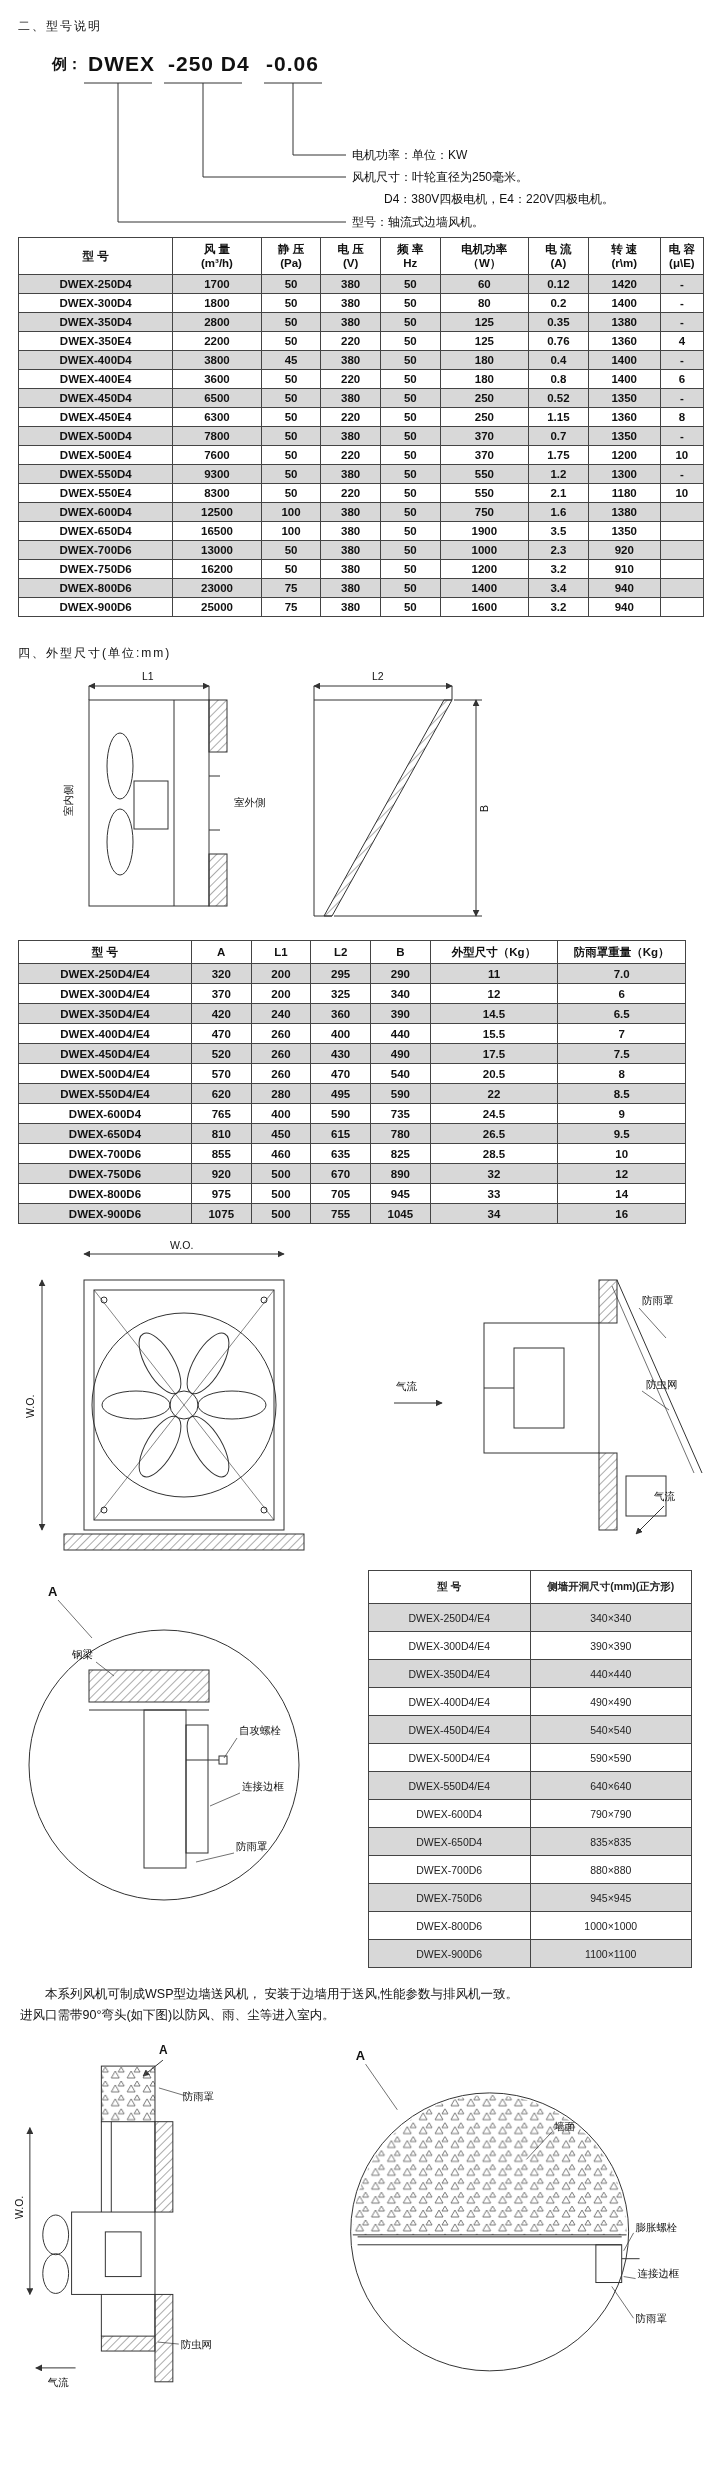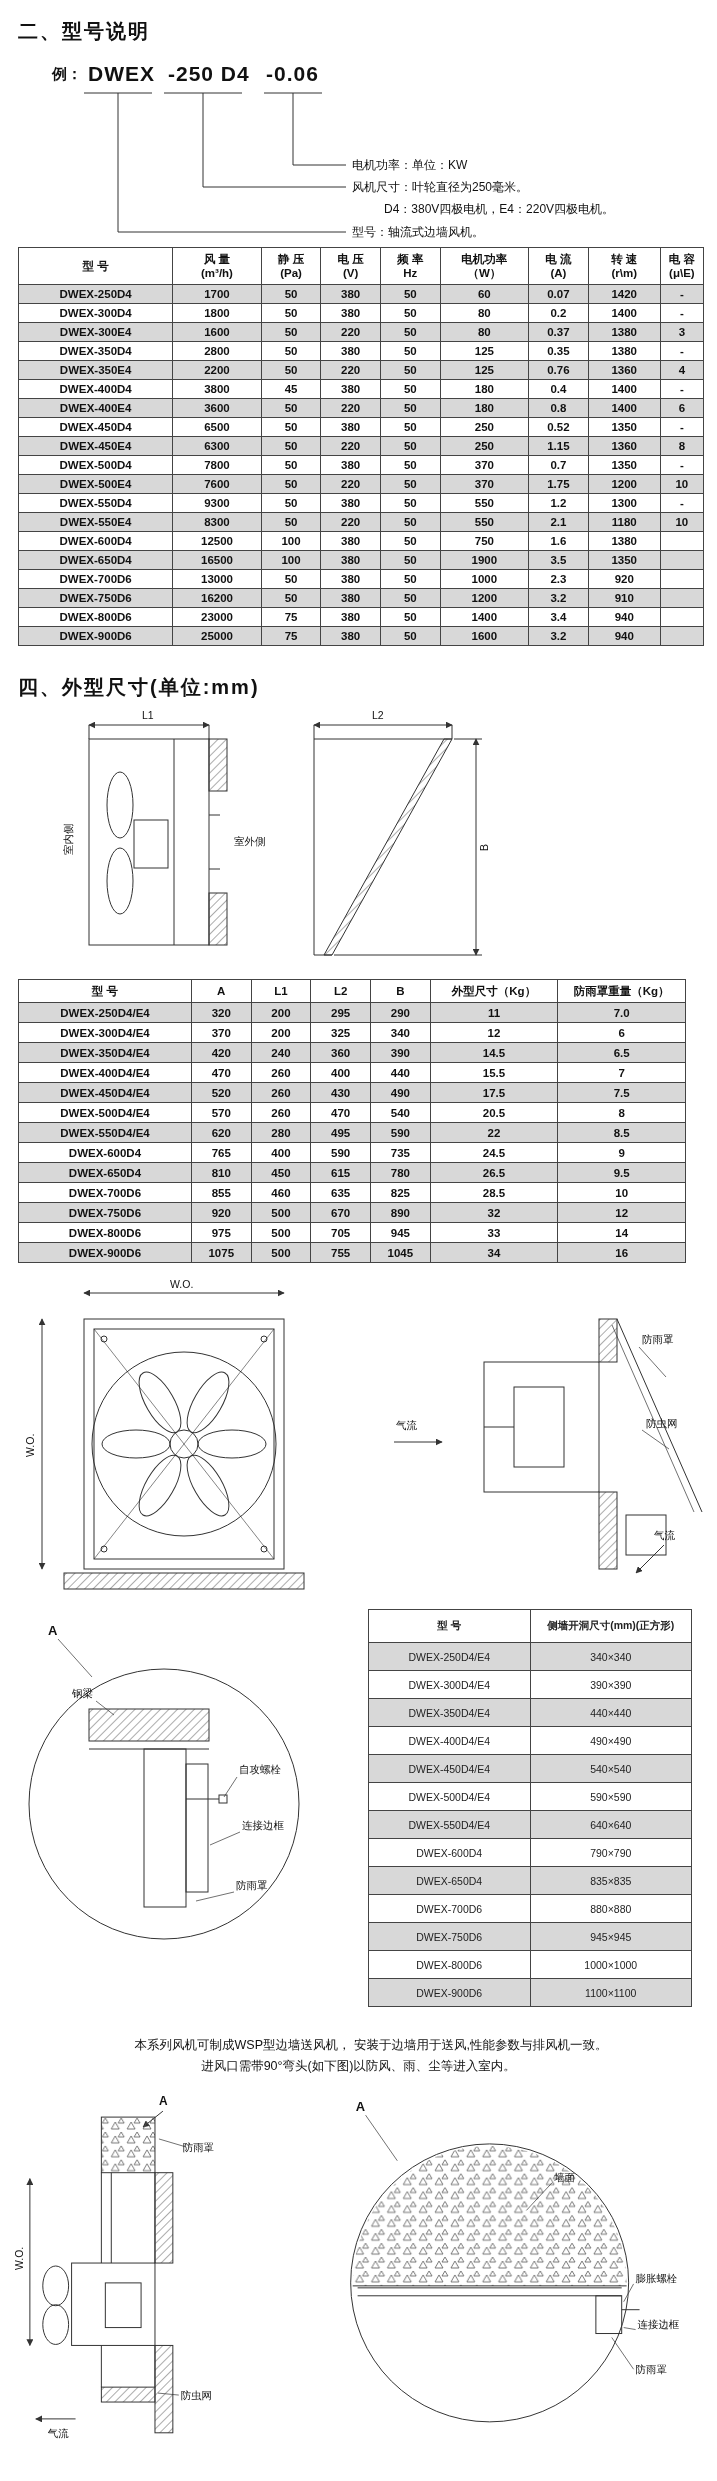--- a/index.html
+++ b/index.html
@@ -1,18 +1,18 @@
 <!DOCTYPE html>
 <html><head>
 <meta charset="utf-8">
 <style>
   html,body{margin:0;padding:0;background:#fff;}
   body{width:717px;color:#111;font-family:"Liberation Sans","DejaVu Sans",sans-serif;}
   .page{padding:6px 14px 20px 14px;}
-  .sec-heading{font-size:20px;font-weight:bold;letter-spacing:2px;margin:12px 0 4px 4px;}
+  .sec-heading{font-size:12px;font-weight:normal;letter-spacing:2px;margin:12px 0 4px 4px;}
   svg{display:block;}
   svg text{fill:#111;}
   .lbl{font-size:12px;}
   .lbl-s{font-size:10.5px;}
   .code-txt{font-size:21px;font-weight:bold;letter-spacing:1px;}
   .ex-txt{font-size:15px;font-weight:bold;}
   table{border-collapse:collapse;table-layout:fixed;margin-left:4px;padding-left:44px;}
   th,td{border:1px solid #444;text-align:center;overflow:hidden;white-space:nowrap;}
   .perf{width:686px;font-size:11.5px;}
   .perf th{height:34px;font-weight:bold;line-height:1.25;}
@@ -23,21 +23,21 @@
   .dims td{height:17px;font-weight:bold;}
   .dims tbody tr:nth-child(odd){background:#d8d8d8;}
   .wall{width:324px;font-size:10.5px;color:#222;}
   .wall th{height:30px;font-weight:bold;}
   .wall td{height:25px;}
   .wall tbody tr:nth-child(odd){background:#d8d8d8;}
   .col-model{width:150px;} .col-n{width:58px;} .col-air{width:86px;} .col-pw{width:86px;} .col-sp{width:70px;} .col-cap{width:42px;}
   .dcol-model{width:168px;} .dcol-n{width:58px;} .dcol-w{width:124px;}
   .wcol-model{width:160px;} .wcol-size{width:160px;}
   .two-col{display:flex;align-items:flex-start;gap:10px;margin-top:14px;}
-  .notes{font-size:12.5px;line-height:1.7;margin:28px 6px 6px 6px;text-align:center;}
+  .notes{font-size:12.5px;line-height:1.7;margin:16px 6px 6px 6px;}
   .notes .l1{text-indent:2em;}
   .bottom-row{display:flex;align-items:flex-start;gap:4px;margin-top:10px;}
 </style>
 </head>
 <body>
 
 <svg width="0" height="0" style="position:absolute" aria-hidden="true">
   <defs>
     <pattern id="hatch" patternUnits="userSpaceOnUse" width="6" height="6" patternTransform="rotate(45)">
       <line x1="0" y1="0" x2="0" y2="6" stroke="#666" stroke-width="1.1"></line>
@@ -102,45 +102,34 @@
         </tr>
     </thead>
     <tbody>
         <tr>
           <td>DWEX-250D4</td>
           <td>1700</td>
           <td>50</td>
           <td>380</td>
           <td>50</td>
           <td>60</td>
-          <td>0.07</td>
+          <td>0.12</td>
           <td>1420</td>
           <td>-</td>
         </tr>
         <tr>
           <td>DWEX-300D4</td>
           <td>1800</td>
           <td>50</td>
           <td>380</td>
           <td>50</td>
           <td>80</td>
           <td>0.2</td>
           <td>1400</td>
           <td>-</td>
-        </tr>
-        <tr>
-          <td>DWEX-300E4</td>
-          <td>1600</td>
-          <td>50</td>
-          <td>220</td>
-          <td>50</td>
-          <td>80</td>
-          <td>0.37</td>
-          <td>1380</td>
-          <td>3</td>
         </tr>
         <tr>
           <td>DWEX-350D4</td>
           <td>2800</td>
           <td>50</td>
           <td>380</td>
           <td>50</td>
           <td>125</td>
           <td>0.35</td>
           <td>1380</td>

